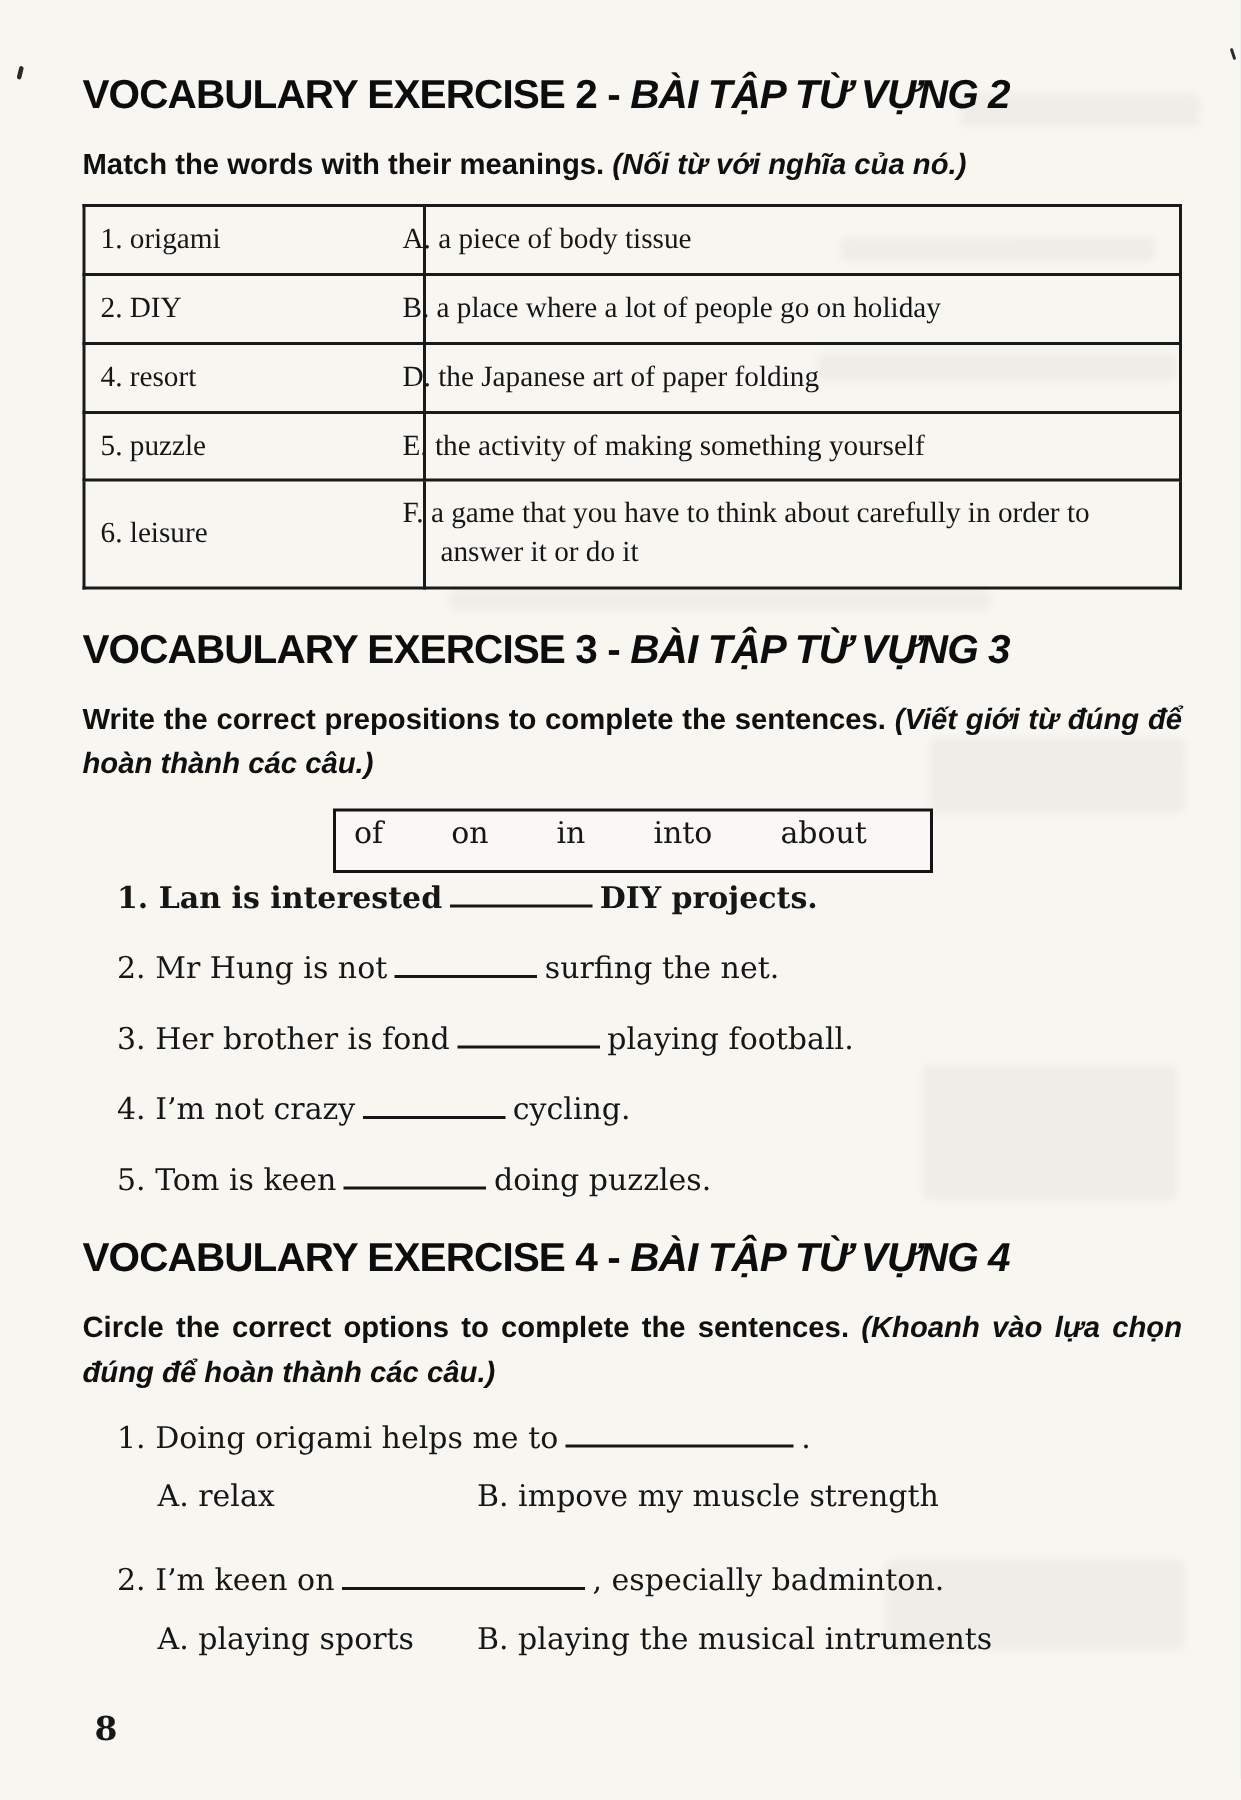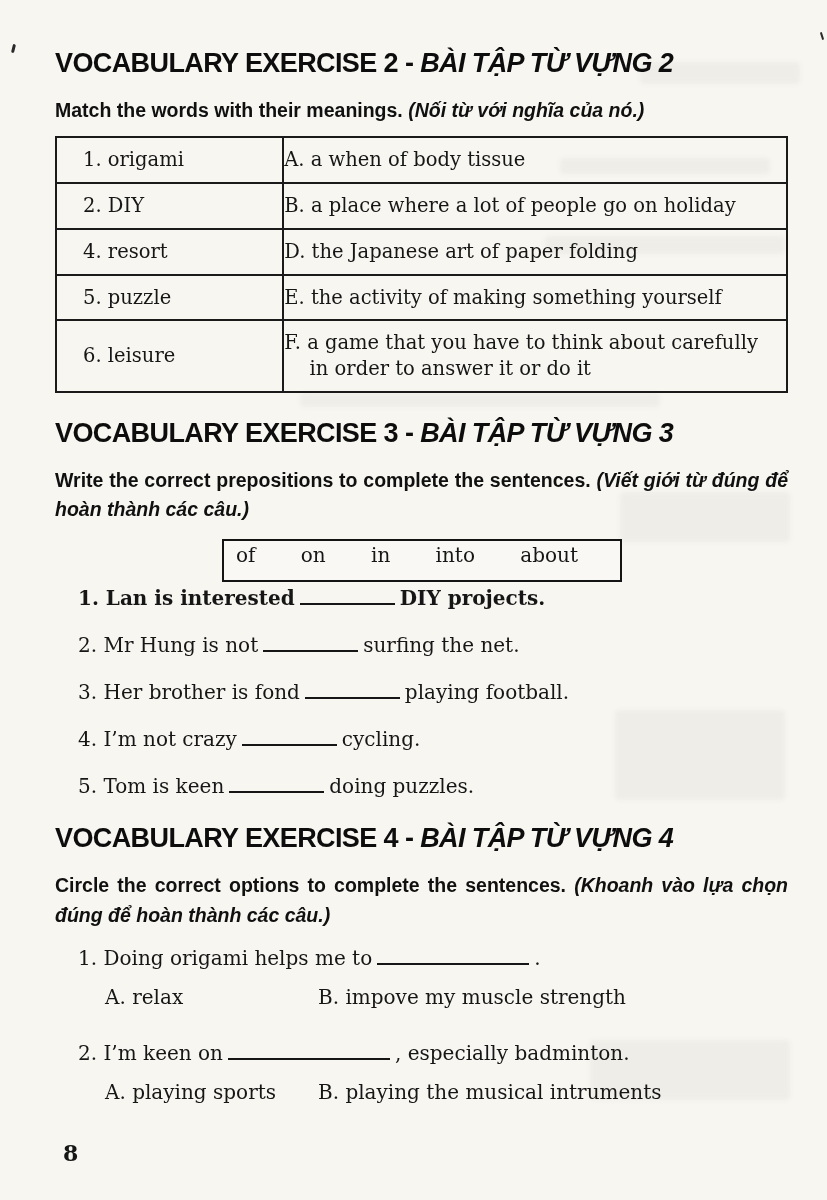--- a/index.html
+++ b/index.html
@@ -44,21 +44,22 @@
   table.match {
     width:100%;
     border-collapse:collapse;
     margin-top:11px;
     font-size:19.5px;
     line-height:1.32;
   }
   table.match td {
     border:2.5px solid #1a1a1a;
     vertical-align:middle;
-    padding:9px 26px;
+    padding:9px 10px;
+    font-family:Liberation Serif, serif;
   }
   td.word-cell  { width:31%; padding-left:16px; }
   td.meaning-cell {
     padding-left:calc(12px + 1.3em);
     text-indent:-1.3em;
   }
   
   .word-bank {
     box-sizing:border-box;
     width:400px;
@@ -146,21 +147,21 @@
 
     <section>
       <h2 class="ex-title"><span>VOCABULARY EXERCISE 2 - </span><span class="vi">BÀI TẬP TỪ VỰNG 2</span></h2>
 
       <p class="instruction"><span>Match the words with their meanings. </span><span class="vi">(Nối từ với nghĩa của nó.)</span></p>
 
       <table class="match">
         <tbody>
           <tr>
             <td class="word-cell">1. origami</td>
-            <td class="meaning-cell">A. a when of body tissue</td>
+            <td class="meaning-cell">A. a piece of body tissue</td>
           </tr>
           <tr>
             <td class="word-cell">2. DIY</td>
             <td class="meaning-cell">B. a place where a lot of people go on holiday</td>
           </tr>
           <tr>
             <td class="word-cell">4. resort</td>
             <td class="meaning-cell">D. the Japanese art of paper folding</td>
           </tr>
           <tr>

